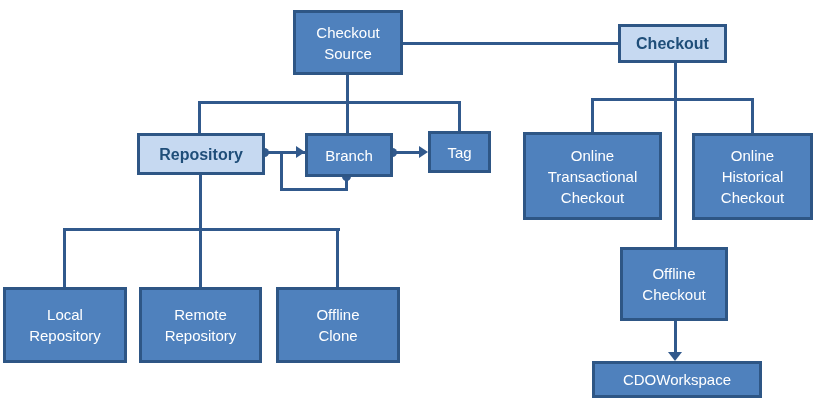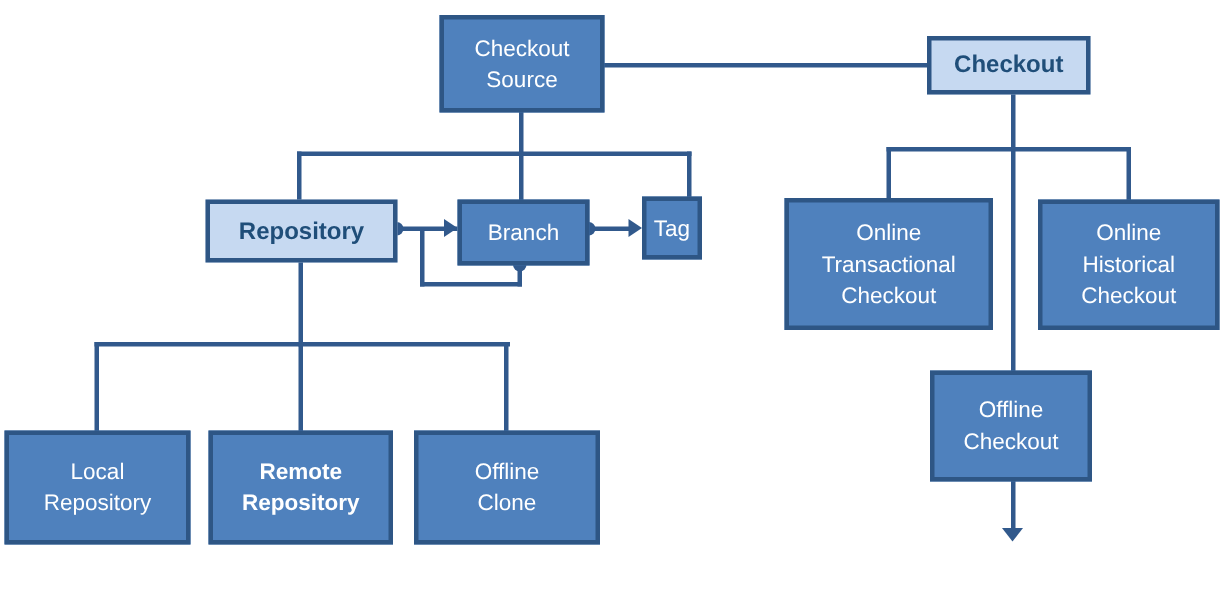--- a/index.html
+++ b/index.html
@@ -28,27 +28,27 @@
   .arr-r{position:absolute;width:0;height:0;border-top:6px solid transparent;
          border-bottom:6px solid transparent;border-left:9px solid var(--line);}
   .arr-d{position:absolute;width:0;height:0;border-left:7px solid transparent;
          border-right:7px solid transparent;border-top:9px solid var(--line);}
 
   
   #n-checkout-source{left:293px;top:10px;width:110px;height:65px;}
   #n-checkout{left:618px;top:24px;width:109px;height:39px;}
   #n-repository{left:137px;top:133px;width:128px;height:42px;}
   #n-branch{left:305px;top:133px;width:88px;height:44px;text-align:center;}
-  #n-tag{left:428px;top:131px;width:40px;height:42px;}
+  #n-tag{left:428px;top:131px;width:63px;height:42px;}
   #n-online-transactional{left:523px;top:132px;width:139px;height:88px;}
   #n-online-historical{left:692px;top:133px;width:121px;height:87px;}
   #n-offline-checkout{left:620px;top:247px;width:108px;height:74px;}
   #n-cdo-workspace{left:592px;top:361px;width:170px;height:37px;}
   #n-local-repository{left:3px;top:287px;width:124px;height:76px;}
-  #n-remote-repository{left:139px;top:287px;width:123px;height:76px;font-weight:bold;}
+  #n-remote-repository{left:139px;top:287px;width:123px;height:76px;}
   #n-offline-clone{left:276px;top:287px;width:124px;height:76px;}
 
   
   #l-cs-c{left:401px;top:42px;width:217px;height:3px;}
   #l-cs-down{left:346px;top:72px;width:3px;height:62px;}
   #l-topleft-h{left:198px;top:101px;width:263px;height:3px;}
   #l-rep-drop{left:198px;top:101px;width:3px;height:34px;}
   #l-tag-drop{left:458px;top:101px;width:3px;height:32px;}
   #l-c-down{left:674px;top:60px;width:3px;height:189px;}
   #l-right-h{left:591px;top:98px;width:163px;height:3px;}
@@ -131,20 +131,23 @@
   </div>
   <div class="node dark" id="n-online-historical">
     <span>Online
 Historical
 Checkout</span>
   </div>
   <div class="node dark" id="n-offline-checkout">
     <span>Offline
 Checkout</span>
   </div>
+  <div class="node dark" id="n-cdo-workspace">
+    <span>CDOWorkspace</span>
+  </div>
   <div class="node dark" id="n-local-repository">
     <span>Local
 Repository</span>
   </div>
   <div class="node dark" id="n-remote-repository">
     <span>Remote
 Repository</span>
   </div>
   <div class="node dark" id="n-offline-clone">
     <span>Offline

